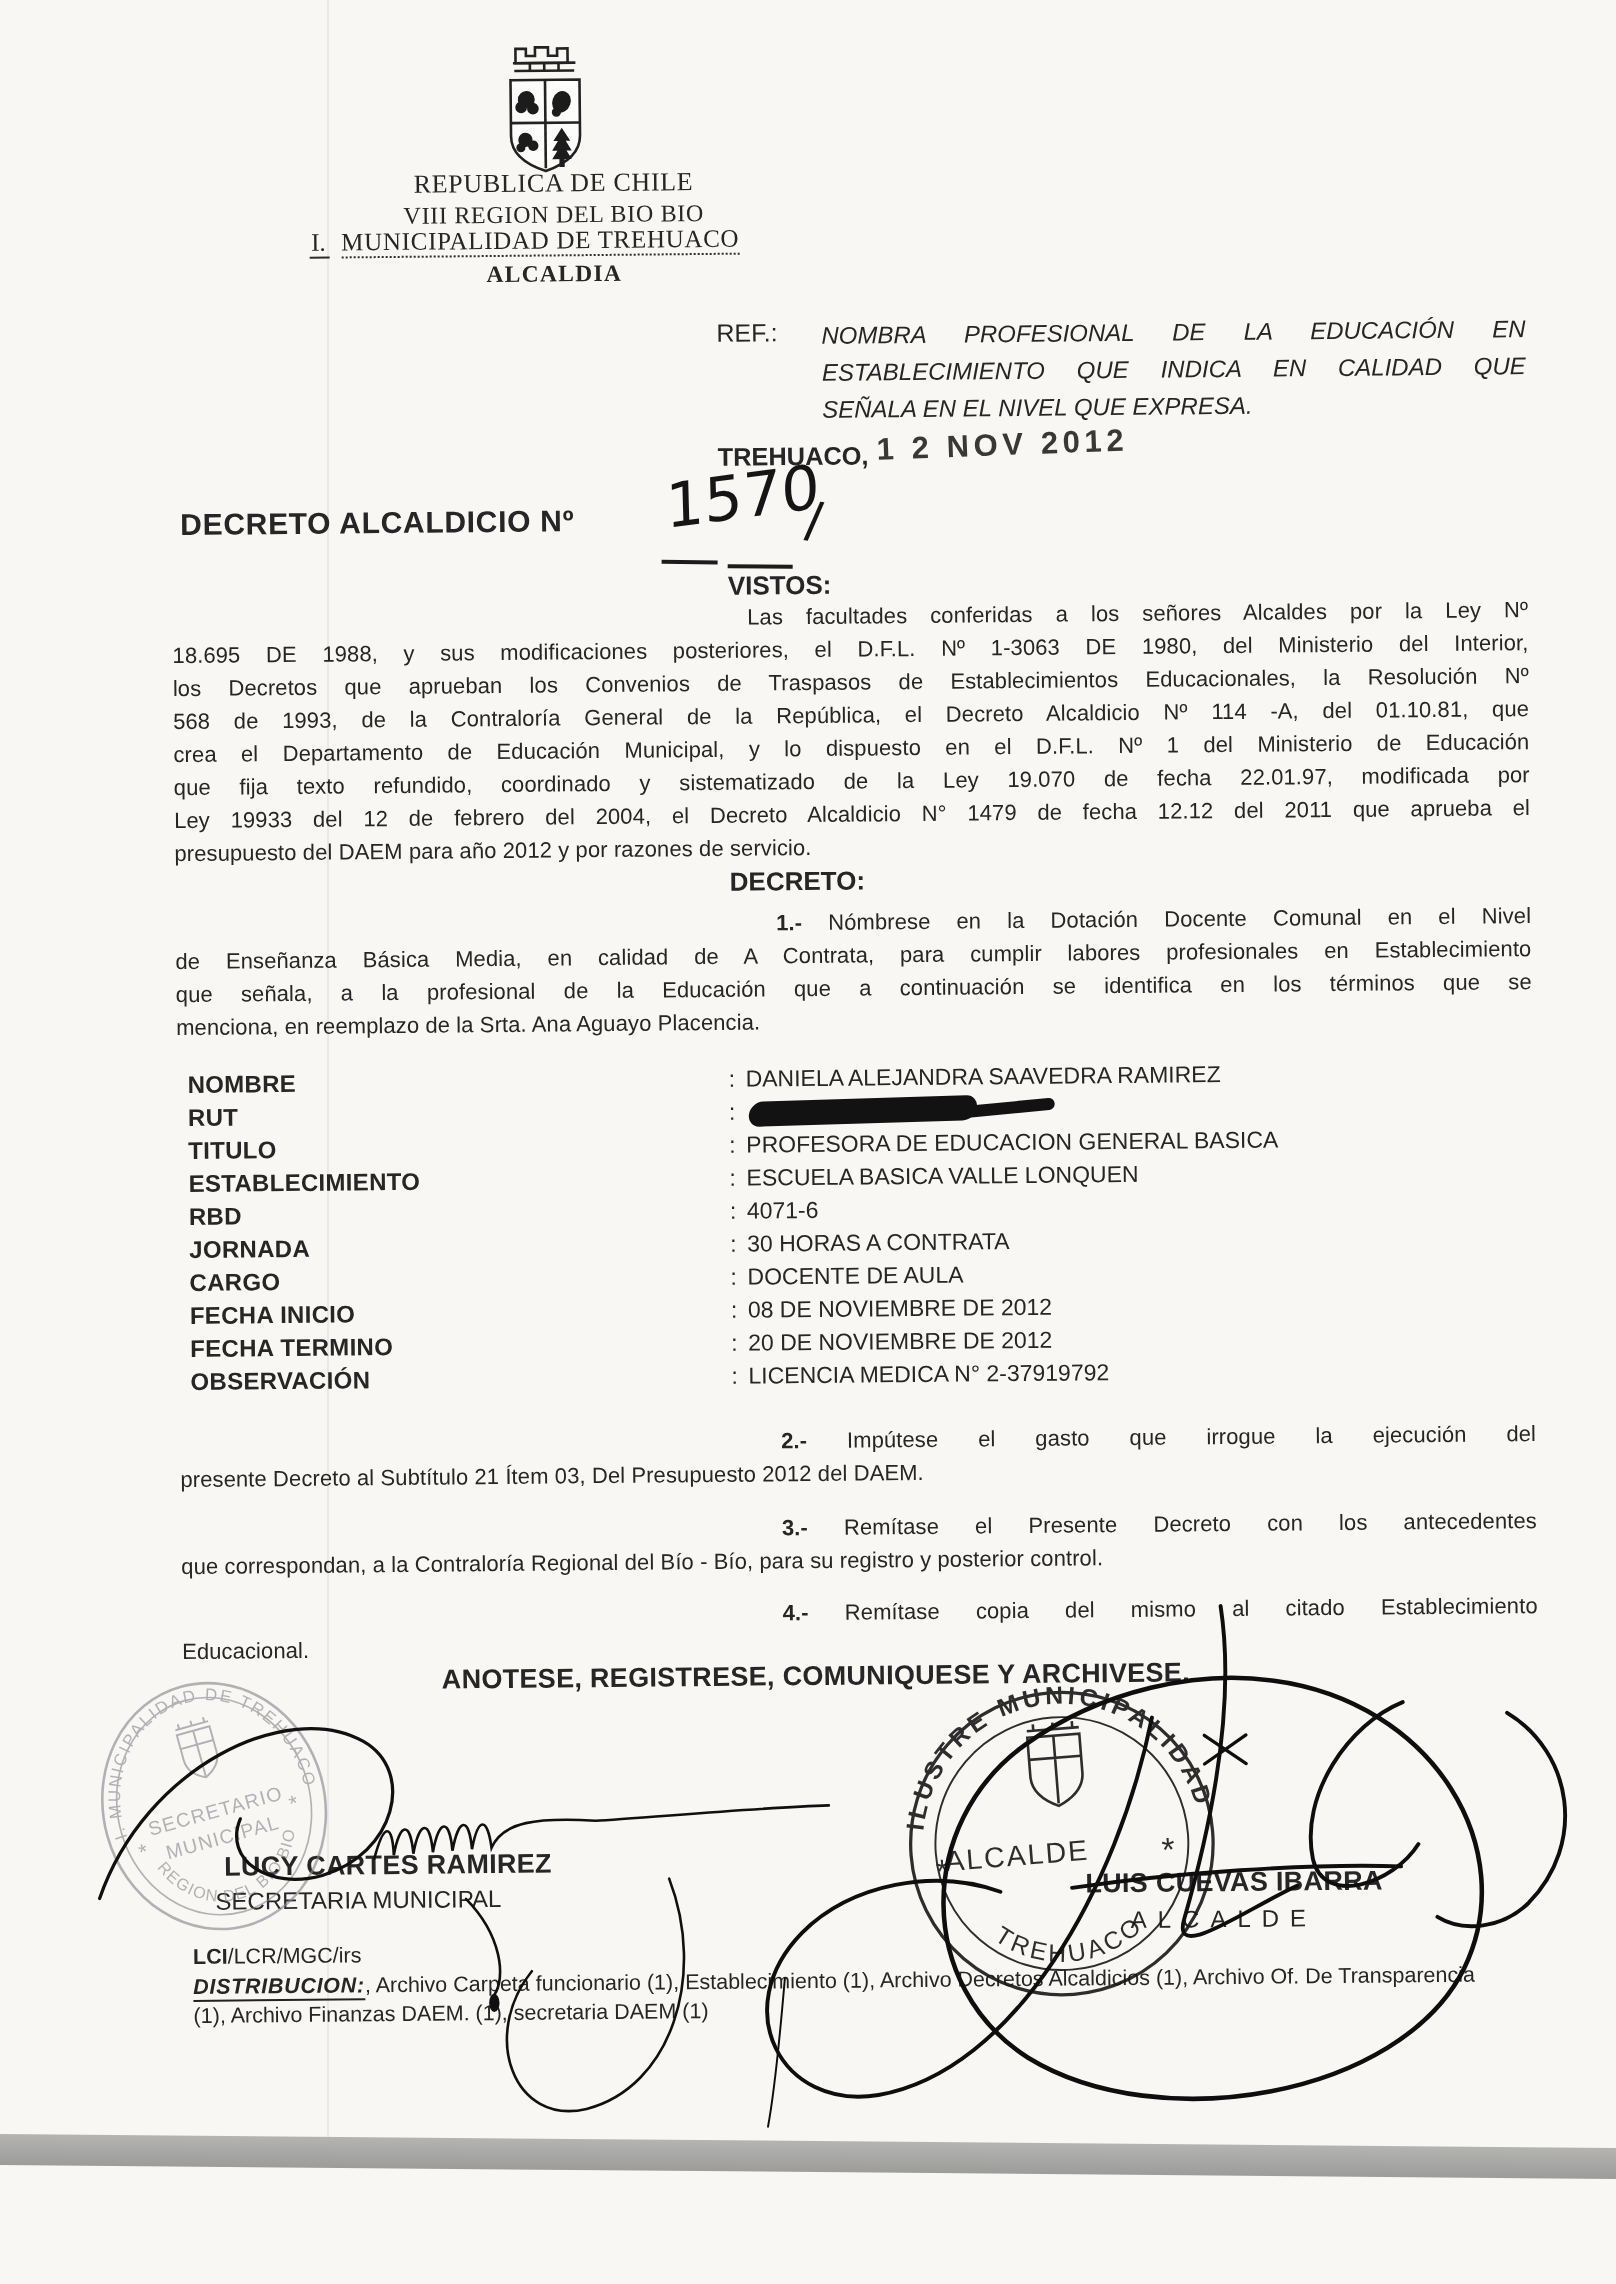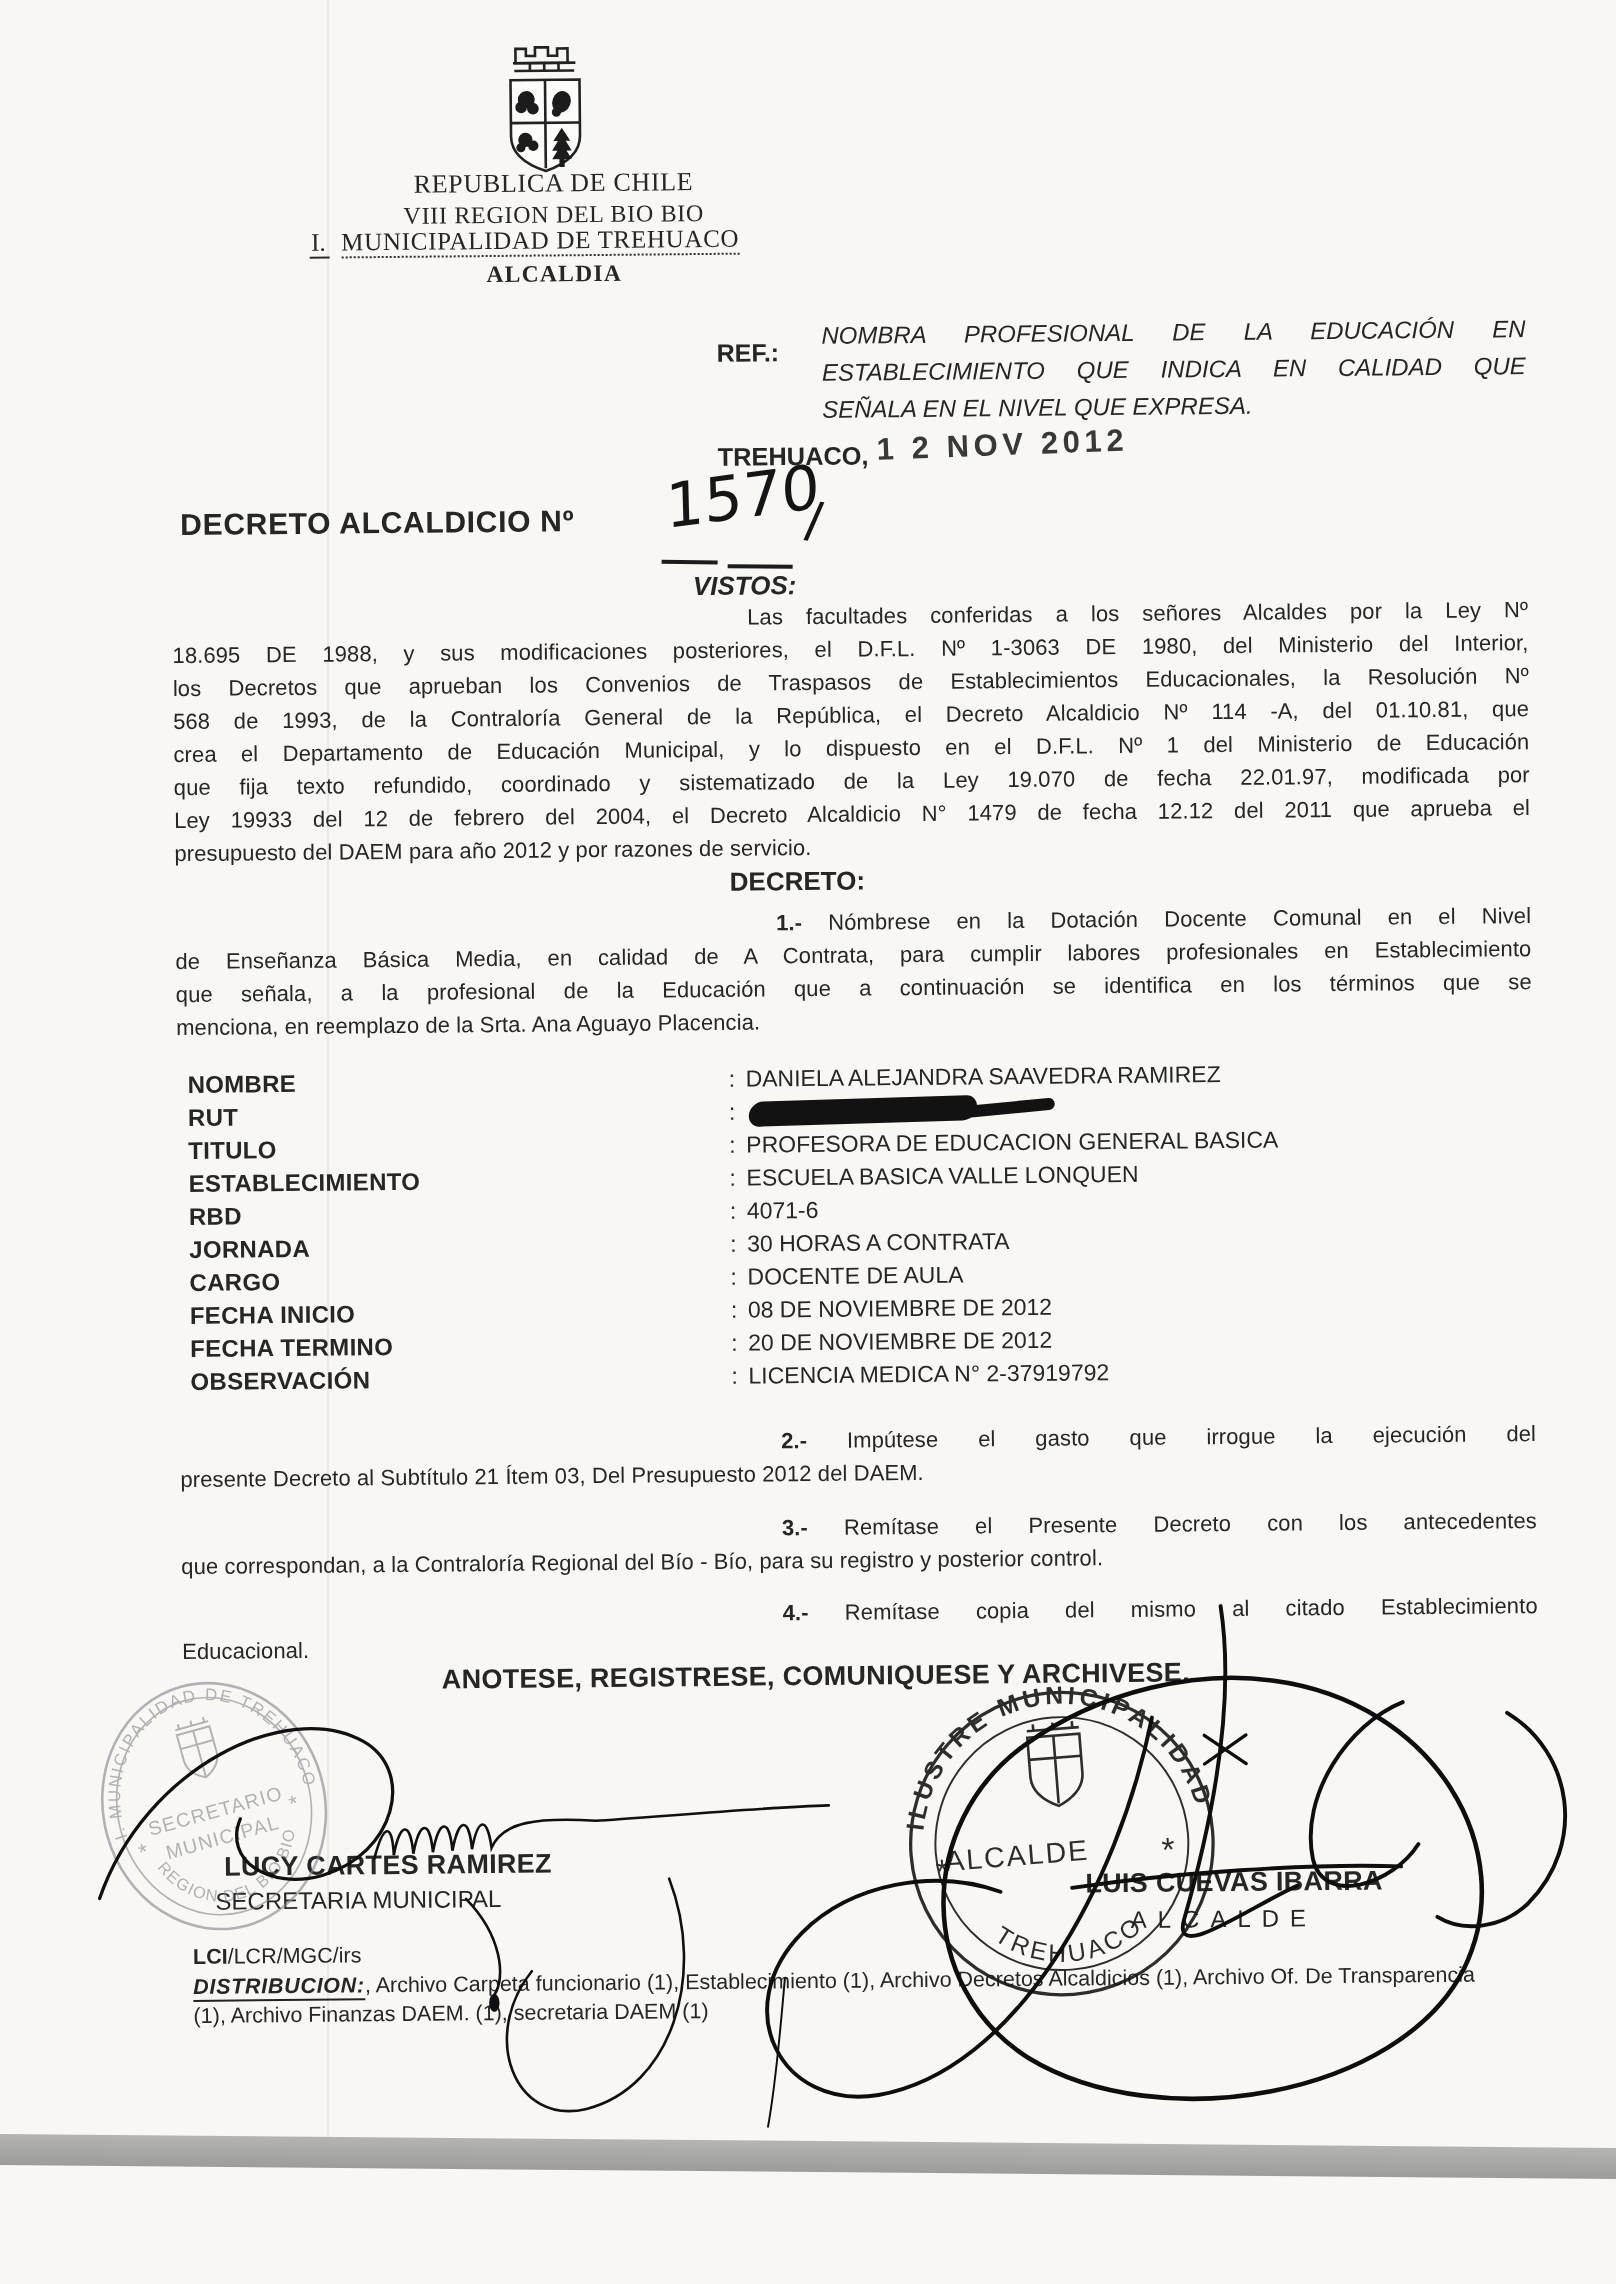--- a/index.html
+++ b/index.html
@@ -11,38 +11,38 @@
   
   .hdr{left:365px;top:166px;width:391px;text-align:center;font-family:"Liberation Serif",serif;}
   .hdr .l1{font-size:26px;letter-spacing:0.7px;}
   .hdr .l2{font-size:24px;letter-spacing:0.7px;margin-top:2.6px;}
   .muni{left:293px;top:224px;width:476px;text-align:center;font-family:"Liberation Serif",serif;font-size:25px;}
   .muni .pre{border-bottom:2.6px solid #2c2c2c;padding:0 3.9px 1.3px 1.3px;margin-right:11.7px;}
   .muni .nm{border-bottom:2.6px dotted #2c2c2c;padding-bottom:1.3px;letter-spacing:0.7px;}
   .office{left:365px;top:258px;width:391px;text-align:center;font-family:"Liberation Serif",serif;
           font-weight:bold;font-size:23.5px;letter-spacing:1.3px;}
   
-  .reflbl{left:722px;top:318px;font-weight:bold;font-size:25px;margin-top:20px;}
+  .reflbl{left:722px;top:318px;font-weight:normal;font-size:25px;}
   .reflines{left:827px;top:317px;width:704px;font-style:italic;font-size:24px;line-height:37px;}
   .reflines .jl{text-align:justify;text-align-last:justify;}
   .reflines .ll{text-align:left;}
   
   .city{left:722px;top:442px;font-weight:bold;font-size:25.4px;}
   .datestamp{left:881px;top:429px;font-weight:bold;font-size:31px;letter-spacing:4.6px;color:#1e1e1e;
              transform:rotate(-1.6deg);opacity:.88;}
   
   .dectitle{left:184px;top:502px;font-weight:bold;font-size:30px;letter-spacing:0.7px;}
   .decnum{left:669px;top:460px;font-size:61px;color:#151515;transform:rotate(-7deg) skewX(-6deg);
           font-family:"DejaVu Sans",sans-serif;}
   .decslash{left:810px;top:490px;font-size:55px;color:#151515;transform:rotate(9deg);}
   .u1{left:665px;top:559px;width:56px;height:3.9px;background:#1c1c1c;transform:rotate(1.5deg);}
   .u2{left:731px;top:564px;width:65px;height:3.9px;background:#1c1c1c;transform:rotate(1deg);}
   
   .h-b{font-weight:bold;font-size:26px;}
-  .vh{left:696px;top:570px;font-style:italic;}
+  .vh{left:731px;top:570px;}
   .dh{left:730px;top:866px;}
   .para{left:175px;width:1356px;font-size:22px;line-height:33px;letter-spacing:0.1px;}
   .para .jl{text-align:justify;text-align-last:justify;}
   .para .ll{text-align:left;}
   .ind882{padding-left:575px;}
   .ind922{padding-left:601px;}
   .pv{top:600px;} .p1{top:906px;} .p2{top:1424px;} .p3{top:1511px;} .p4{top:1596px;}
   
   .fields{left:186px;top:1062px;width:1278px;}
   .frow{display:flex;height:33px;line-height:33px;}

